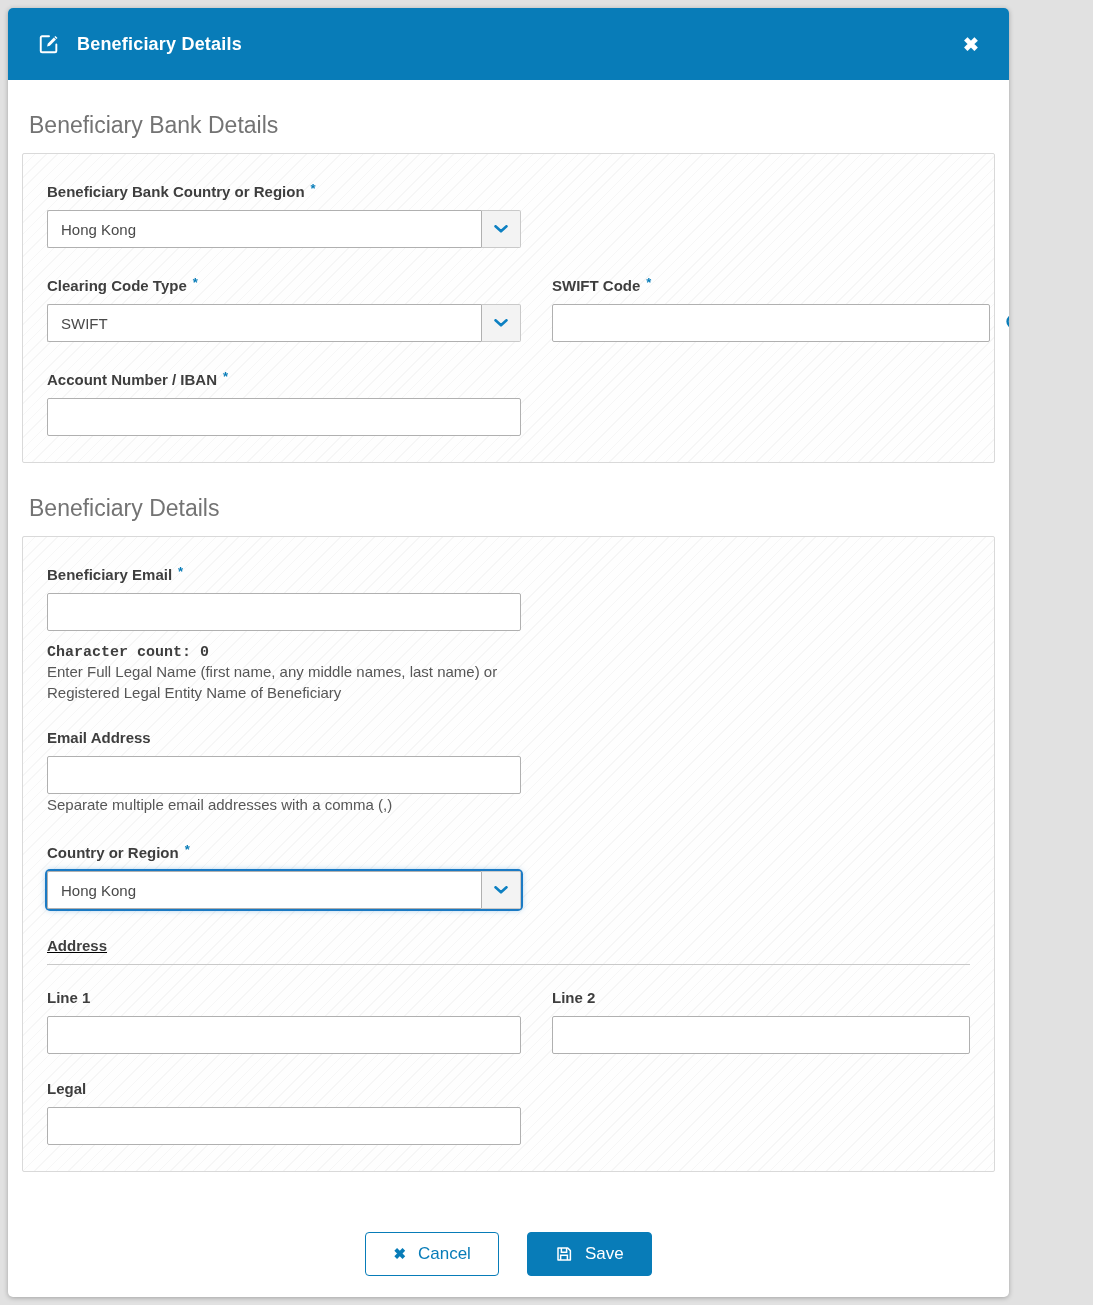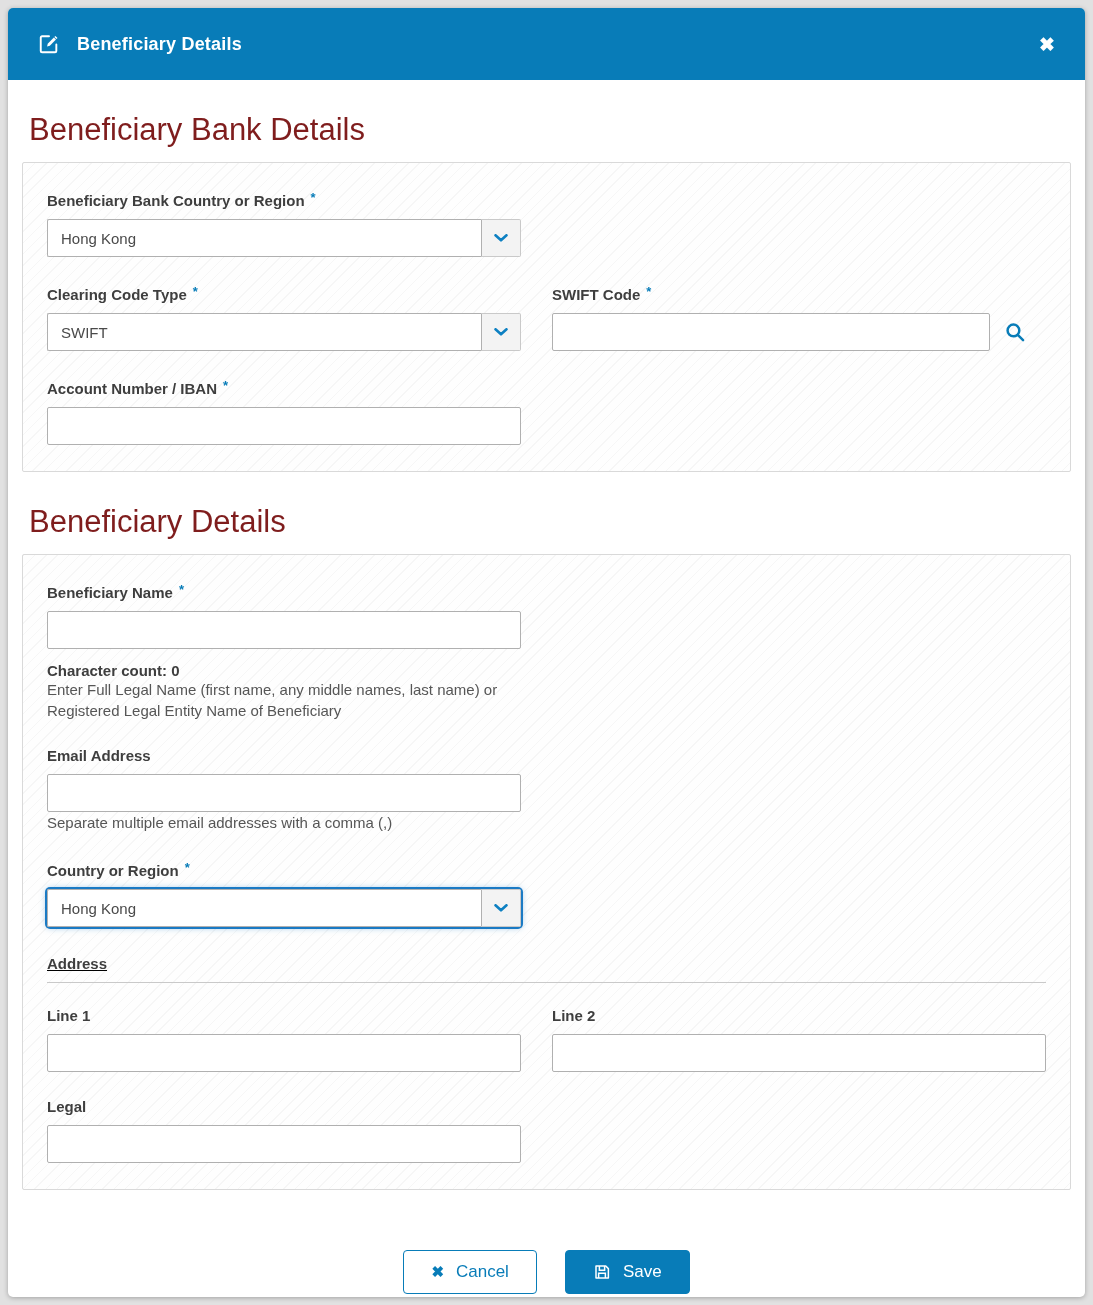--- a/index.html
+++ b/index.html
@@ -4,21 +4,21 @@
 <style>
   * { box-sizing: border-box; }
   html, body {
     margin: 0; padding: 0;
     width: 1093px; height: 1305px;
     background: #e1e1e1;
     font-family: "Liberation Sans", sans-serif;
   }
   .modal {
     position: absolute; left: 8px; top: 8px;
-    width: 1077px; height: 1289px;
+    width: 1001px; height: 1289px;
     background: #ffffff;
     border-radius: 5px;
     box-shadow: 0 1px 5px rgba(0,0,0,.28);
     overflow: hidden;
   }
   
   .modal-header {
     height: 72px;
     background: #087cb8;
     display: flex; align-items: center;
@@ -29,21 +29,21 @@
     margin-left: 17px; letter-spacing: .2px;
   }
   .close-btn {
     margin-left: auto;
     color: #fff; font-size: 19px; font-weight: 700;
     cursor: pointer; line-height: 1;
   }
   
   .content { padding: 0 14px; }
   h2.section-heading {
-    font-size: 31px; font-weight: 400; color: #7f1d1d;
+    font-size: 23px; font-weight: 400; color: #737373;
     margin: 32px 0 14px 7px;
   }
   .panel {
     border: 1px solid #d9d9d9;
     border-radius: 2px;
     padding: 26px 24px;
     background-color: #fefefe;
     background-image: repeating-linear-gradient(135deg,
       rgba(0,0,0,0.03) 0 1px, transparent 1px 8px);
   }
@@ -89,21 +89,21 @@
     border-radius: 0 2px 2px 0;
     background: #f3f3f3;
     display: flex; align-items: center; justify-content: center;
   }
   .select.focused {
     box-shadow: 0 0 0 2px #1a7ac4, 0 0 7px rgba(26,122,196,.55);
     border-radius: 3px;
   }
   
   .char-count {
-    margin-top: 13px; font-size: 15px; font-weight: 700; color: #3e3e3e;
+    margin-top: 13px; font-size: 15px; font-weight: 700; color: #3e3e3e; font-family: Liberation Mono, monospace;
   }
   .help-text {
     font-size: 15px; color: #565656;
     line-height: 21px; max-width: 495px;
   }
   
   .sub-block { margin: 28px 0 24px; text-decoration: underline; }
   .sub-label { font-size: 15px; font-weight: 700; color: #3e3e3e; }
   .divider { border: none; border-top: 1px solid #c9c9c9; margin: 10px 0 0; }
   
@@ -207,21 +207,21 @@
       </div>
 
     </div>
 
     <h2 class="section-heading">Beneficiary Details</h2>
 
     <div class="panel">
 
       <div class="field">
         <div class="flabel">
-          <span>Beneficiary Name</span><span class="req">*</span>
+          <span>Beneficiary Email</span><span class="req">*</span>
         </div>
         <input class="text-input" value="" style="">
         <div class="char-count">
           <span>Character count:</span>
           <span>0</span>
         </div>
         <div class="help-text">Enter Full Legal Name (first name, any middle names, last name) or Registered Legal Entity Name of Beneficiary</div>
       </div>
 
       <div class="field">

